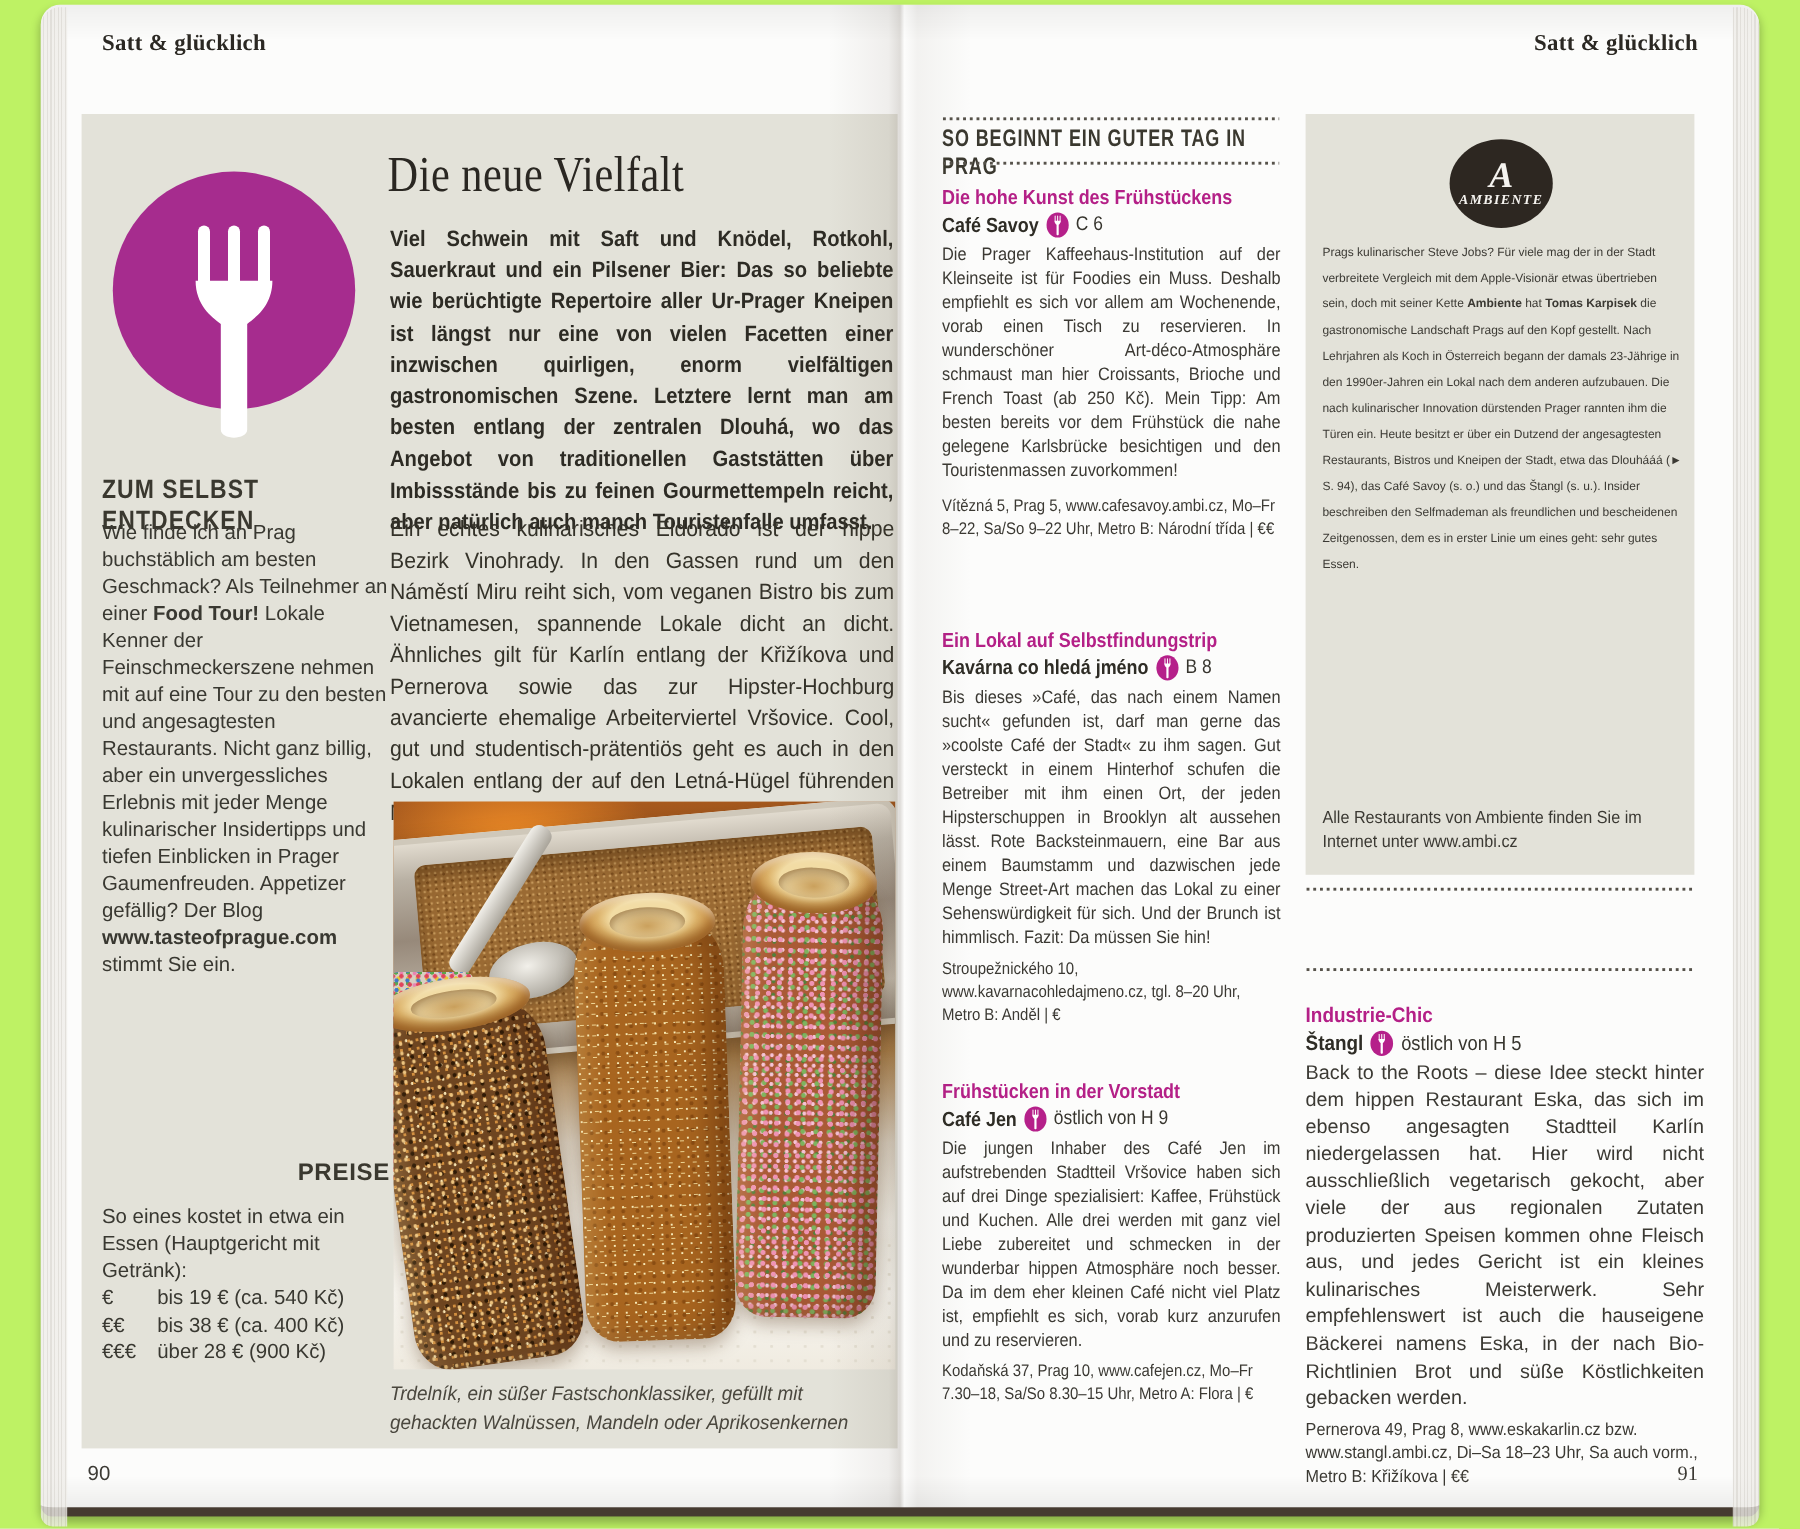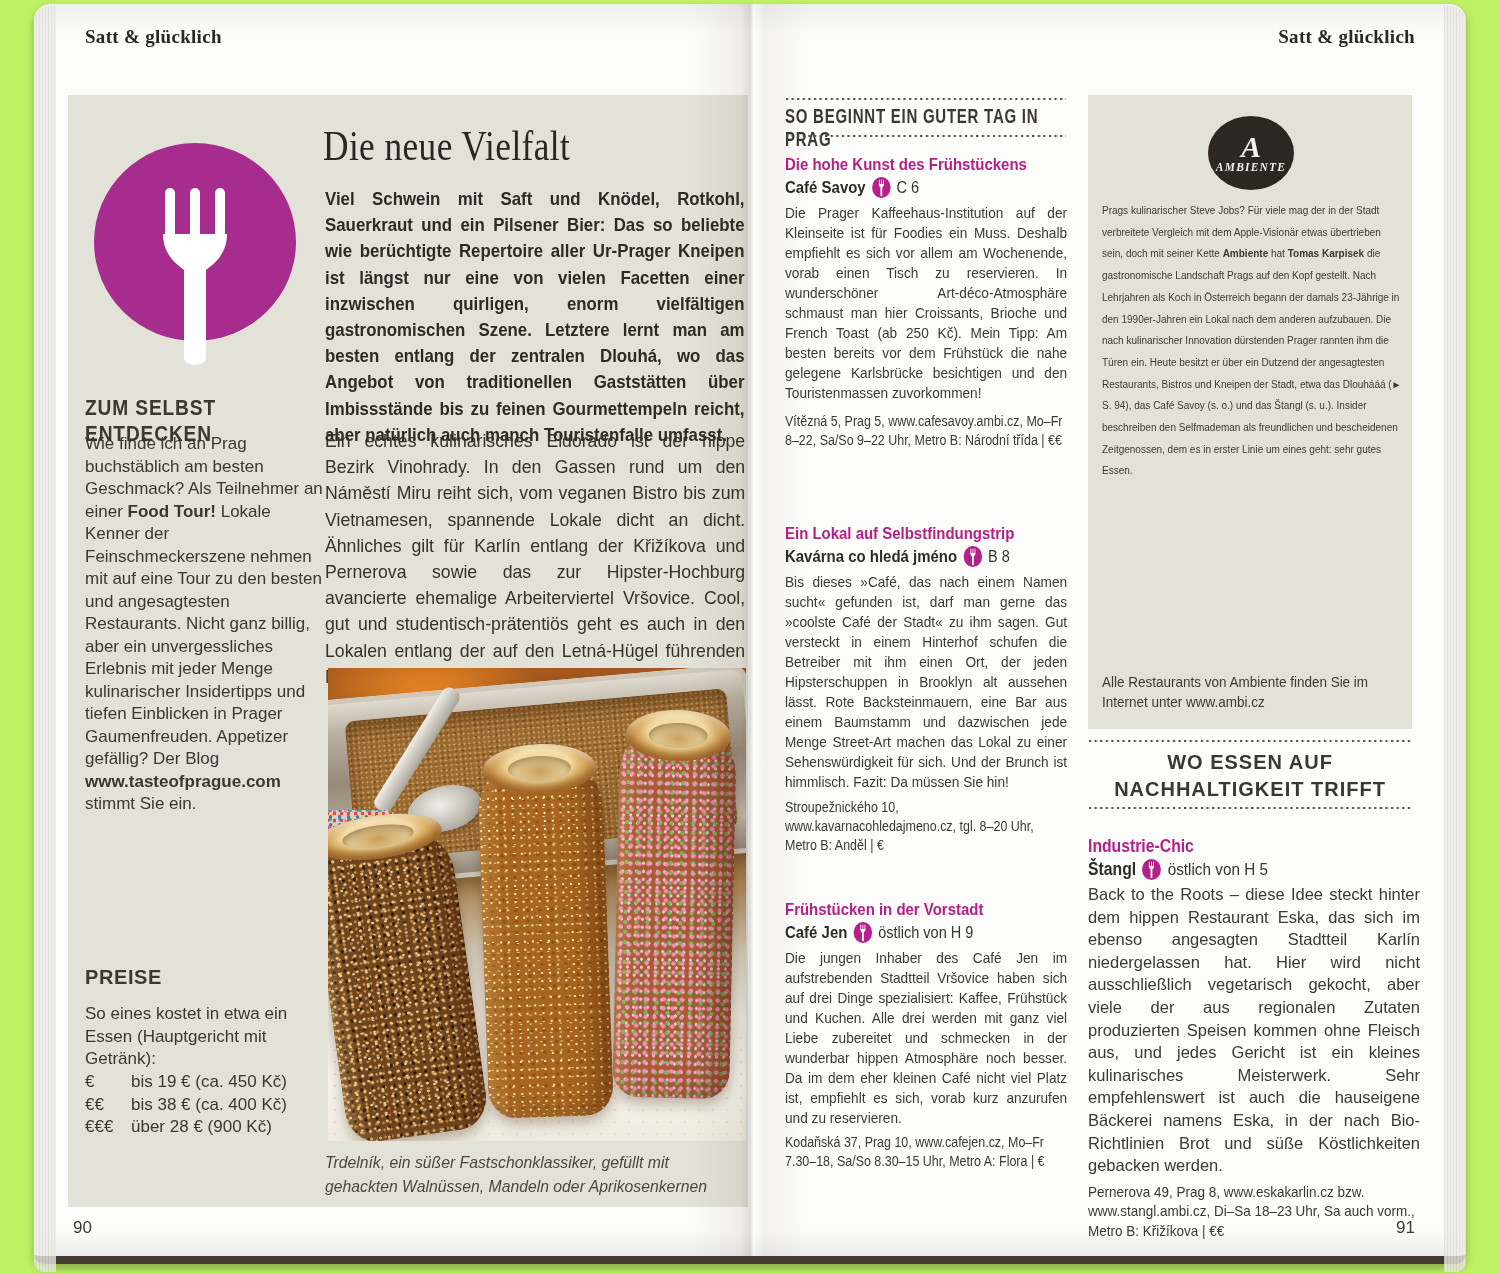--- a/index.html
+++ b/index.html
@@ -109,26 +109,26 @@
   <div class="abs panel" style="left:68px;top:95px;width:680px;height:1112px;"></div>
 
   <svg class="abs" style="left:92px;top:142px;" width="206" height="236" viewBox="0 0 206 236">
     <ellipse cx="103" cy="100" rx="101" ry="99" fill="#a62c8e"></ellipse>
     <use href="#forksym" x="57" y="40" width="92" height="192" fill="#ffffff"></use>
   </svg>
 
   <div class="abs caps sx" style="left:85px;top:395px;width:260px;font-size:22px;transform:scaleX(.87);">ZUM SELBST ENTDECKEN</div>
   <div class="abs side" style="left:85px;top:433px;width:240px;"><span>Wie finde ich an Prag buchstäblich am besten Geschmack? Als Teilnehmer an einer </span><span class="b">Food Tour!</span><span> Lokale Kenner der Feinschmeckerszene nehmen mit auf eine Tour zu den besten und angesagtesten Restaurants. Nicht ganz billig, aber ein unvergessliches Erlebnis mit jeder Menge kulinarischer Insidertipps und tiefen Einblicken in Prager Gaumenfreuden. Appetizer gefällig? Der Blog </span><span class="b">www.tasteofprague.com</span><span> stimmt Sie ein.</span></div>
 
-  <div class="abs caps" style="left:85px;top:966px;width:240px;font-size:20px;text-align:left;letter-spacing:.6px;">PREISE</div>
+  <div class="abs caps" style="left:85px;top:966px;width:240px;font-size:20px;text-align:right;letter-spacing:.6px;">PREISE</div>
   <div class="abs side" style="left:85px;top:1003px;width:252px;">So eines kostet in etwa ein Essen (Hauptgericht mit Getränk):</div>
   <div class="abs side" style="left:85px;top:1071px;width:270px;">
     <div class="prow">
         <span class="psym">€</span>
-        <span>bis 19 € (ca. 450 Kč)</span>
+        <span>bis 19 € (ca. 540 Kč)</span>
       </div>
     <div class="prow">
         <span class="psym">€€</span>
         <span>bis 38 € (ca. 400 Kč)</span>
       </div>
     <div class="prow">
         <span class="psym">€€€</span>
         <span>über 28 € (900 Kč)</span>
       </div>
   </div>
@@ -219,34 +219,33 @@
 
   <div class="abs panel" style="left:1088px;top:95px;width:324px;height:634px;"></div>
   <div class="ambbadge" style="left:1208px;top:116px;">
     <span class="a">A</span>
     <span class="w">AMBIENTE</span>
   </div>
   <div class="abs ambtext" style="left:1102px;top:200px;width:300px;"><span>Prags kulinarischer Steve Jobs? Für viele mag der in der Stadt verbreitete Vergleich mit dem Apple-Visionär etwas übertrieben sein, doch mit seiner Kette </span><span class="b">Ambiente</span><span> hat </span><span class="b">Tomas Karpisek</span><span> die gastronomische Landschaft Prags auf den Kopf gestellt. Nach Lehrjahren als Koch in Österreich begann der damals 23-Jährige in den 1990er-Jahren ein Lokal nach dem anderen aufzubauen. Die nach kulinarischer Innovation dürstenden Prager rannten ihm die Türen ein. Heute besitzt er über ein Dutzend der angesagtesten Restaurants, Bistros und Kneipen der Stadt, etwa das Dlouhááá (► S. 94), das Café Savoy (s. o.) und das Štangl (s. u.). Insider beschreiben den Selfmademan als freundlichen und bescheidenen Zeitgenossen, dem es in erster Linie um eines geht: sehr gutes Essen.</span></div>
   <div class="abs ambfoot sx" style="left:1102px;top:672px;width:323px;transform:scaleX(.93);">Alle Restaurants von Ambiente finden Sie im Internet unter www.ambi.cz</div>
 
   <div class="abs dotted" style="left:1088px;top:739px;width:324px;"></div>
-  <div class="abs caps" style="left:1088px;top:749px;width:324px;font-size:20px;line-height:27px;text-align:center;">WO ESSEN AUF NACHHALTIGKEIT TRIFFT</div>
   <div class="abs dotted" style="left:1088px;top:806px;width:324px;"></div>
 
   <div class="abs" style="left:1088px;top:836px;width:334px;">
     <div class="kicker sx" style="width:360px;transform:scaleX(.9);font-size:17.5px;">Industrie-Chic</div>
     <div class="nameline sx" style="width:360px;transform:scaleX(.9);">
       <span class="ename" style="font-size:17.5px;">Štangl</span>
       <span class="fork-badge">
           <svg width="9" height="18" viewBox="0 0 44 96" fill="#fff">
             <use href="#forksym"></use>
           </svg>
         </span>
       <span class="eloc" style="font-size:17px;">östlich von H 5</span>
     </div>
     <div class="ebody" style="width:332px;font-size:16.5px;line-height:22.6px;margin-top:3px;">Back to the Roots – diese Idee steckt hinter dem hippen Restaurant Eska, das sich im ebenso angesagten Stadtteil Karlín niedergelassen hat. Hier wird nicht ausschließlich vegetarisch gekocht, aber viele der aus regionalen Zutaten produzierten Speisen kommen ohne Fleisch aus, und jedes Gericht ist ein kleines kulinarisches Meisterwerk. Sehr empfehlenswert ist auch die hauseigene Bäckerei namens Eska, in der nach Bio-Richtlinien Brot und süße Köstlichkeiten gebacken werden.</div>
     <div class="einfo sx" style="width:358px;transform:scaleX(.93);font-size:14.5px;line-height:19.5px;margin-top:6px;">Pernerova 49, Prag 8, www.eskakarlin.cz bzw. www.stangl.ambi.cz, Di–Sa 18–23 Uhr, Sa auch vorm., Metro B: Křižíkova | €€</div>
   </div>
 
-  <div class="abs pgnum" style="left:1320px;top:1218px;width:95px;text-align:right;">91</div>
+  <div class="abs pgnum" style="left:1320px;top:1218px;width:95px;text-align:right;font-family:Liberation Serif, serif;">91</div>
 
   <div class="spine"></div>
 </div>
 
 </body></html>

